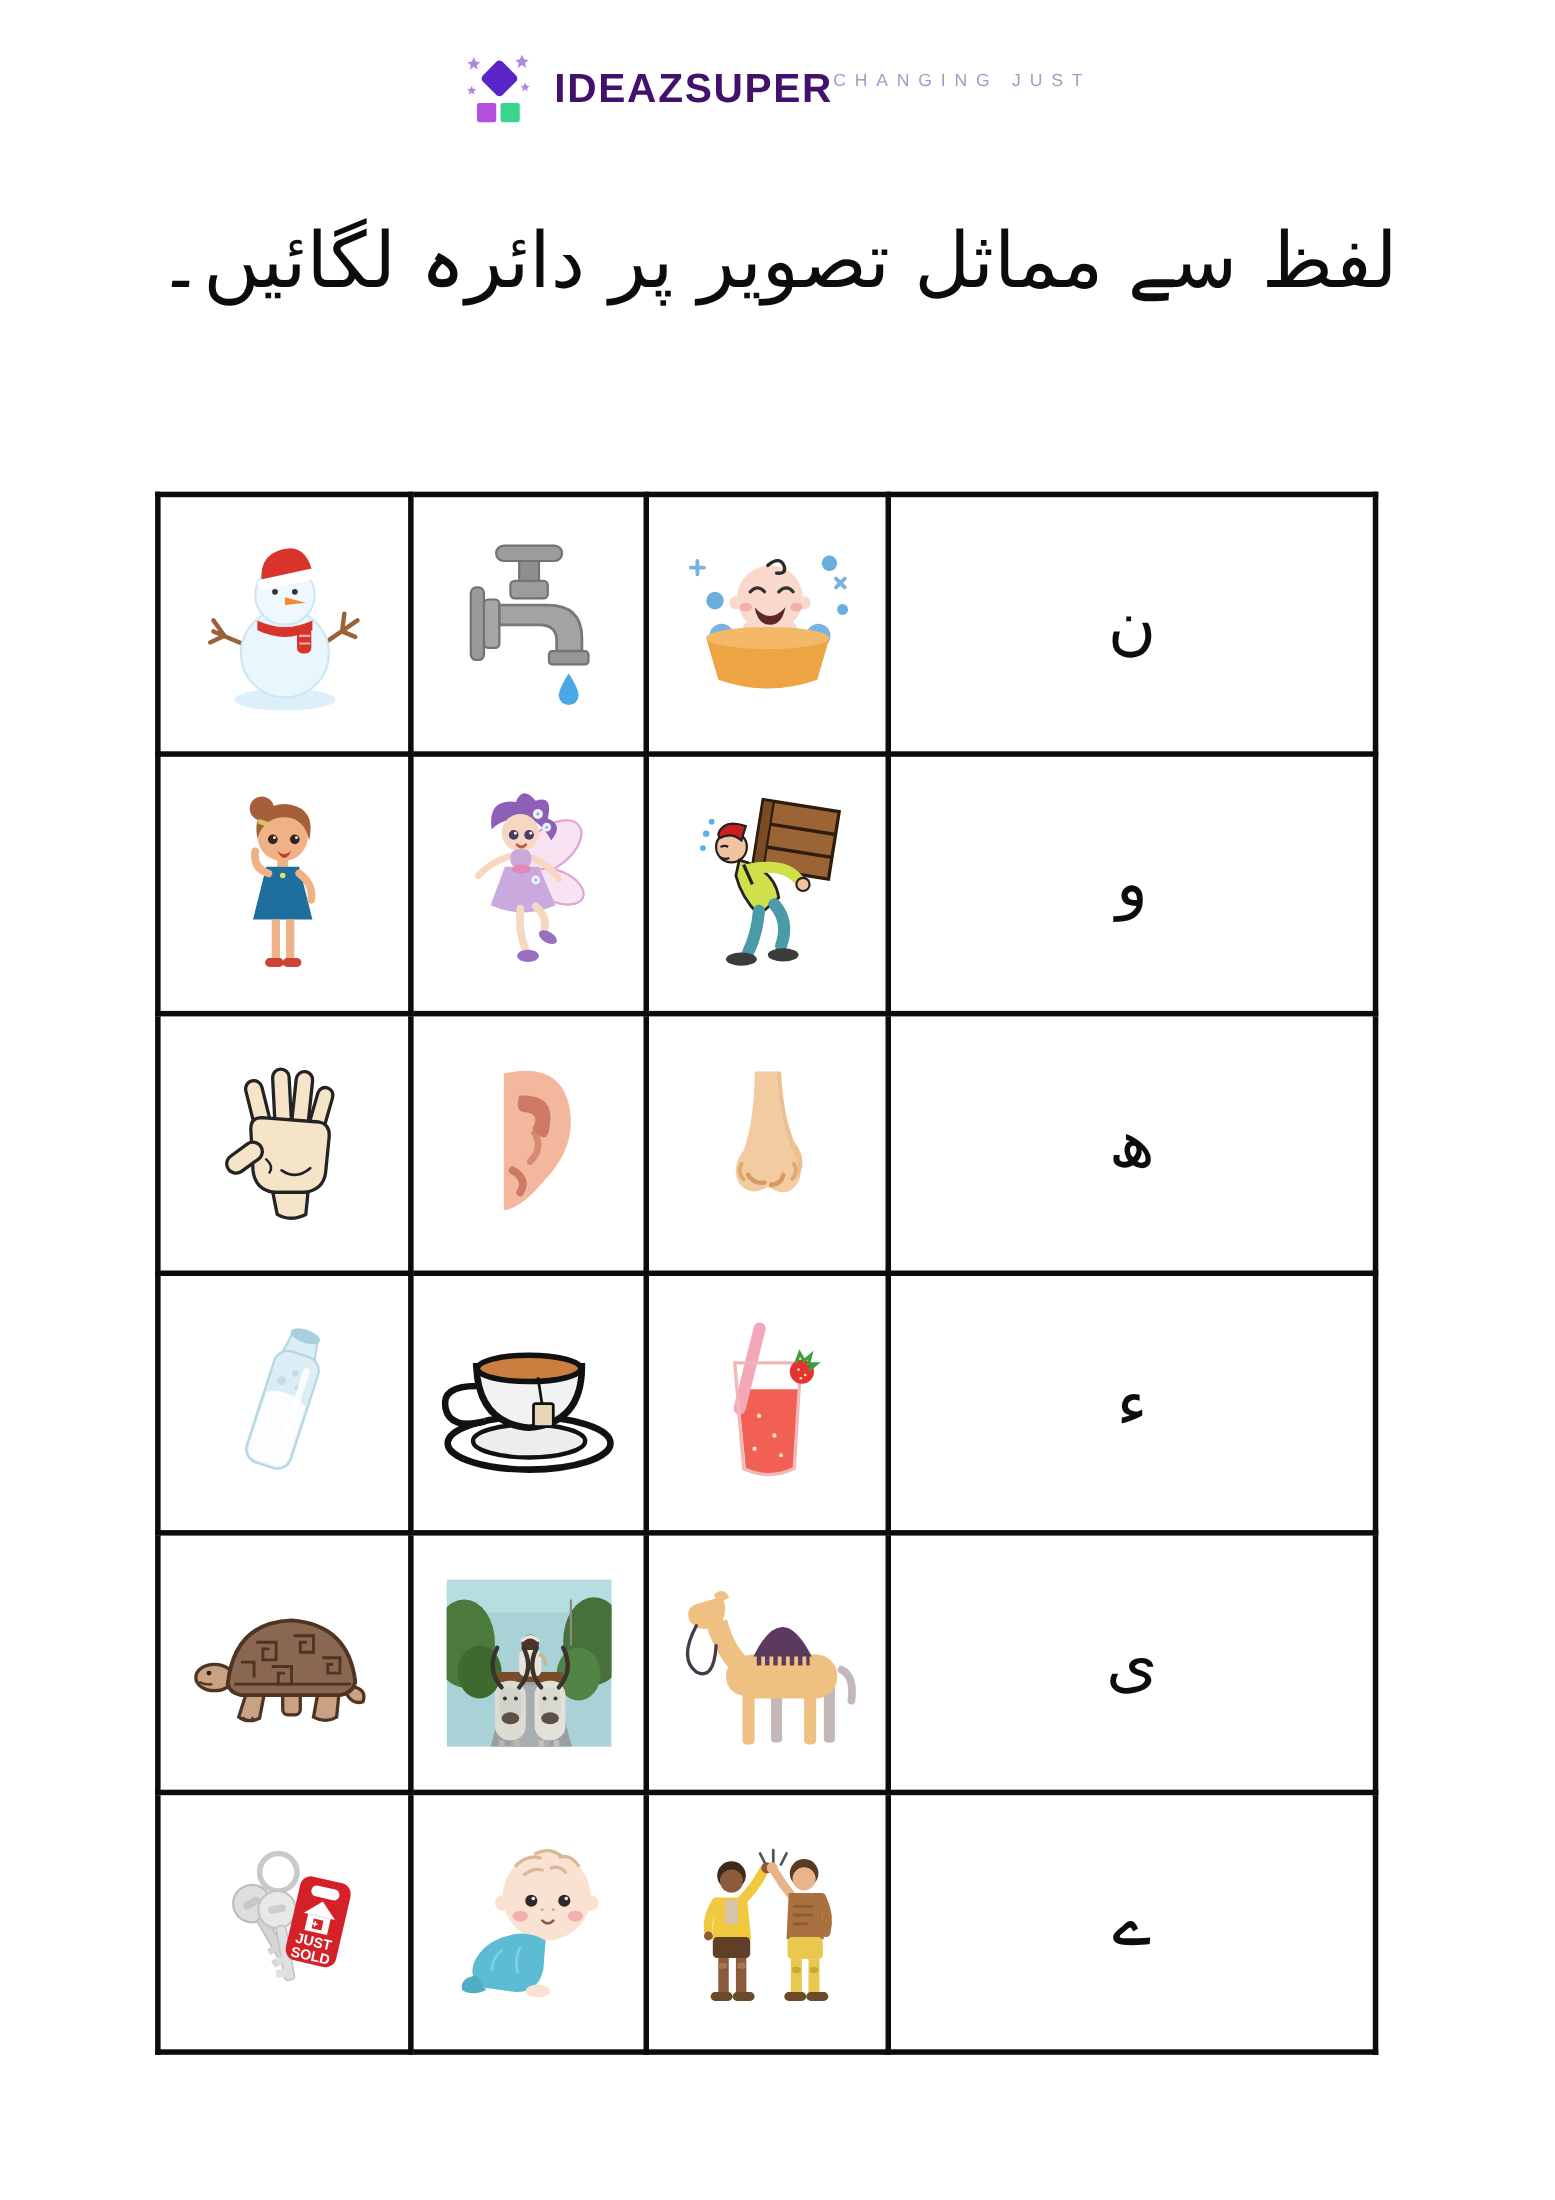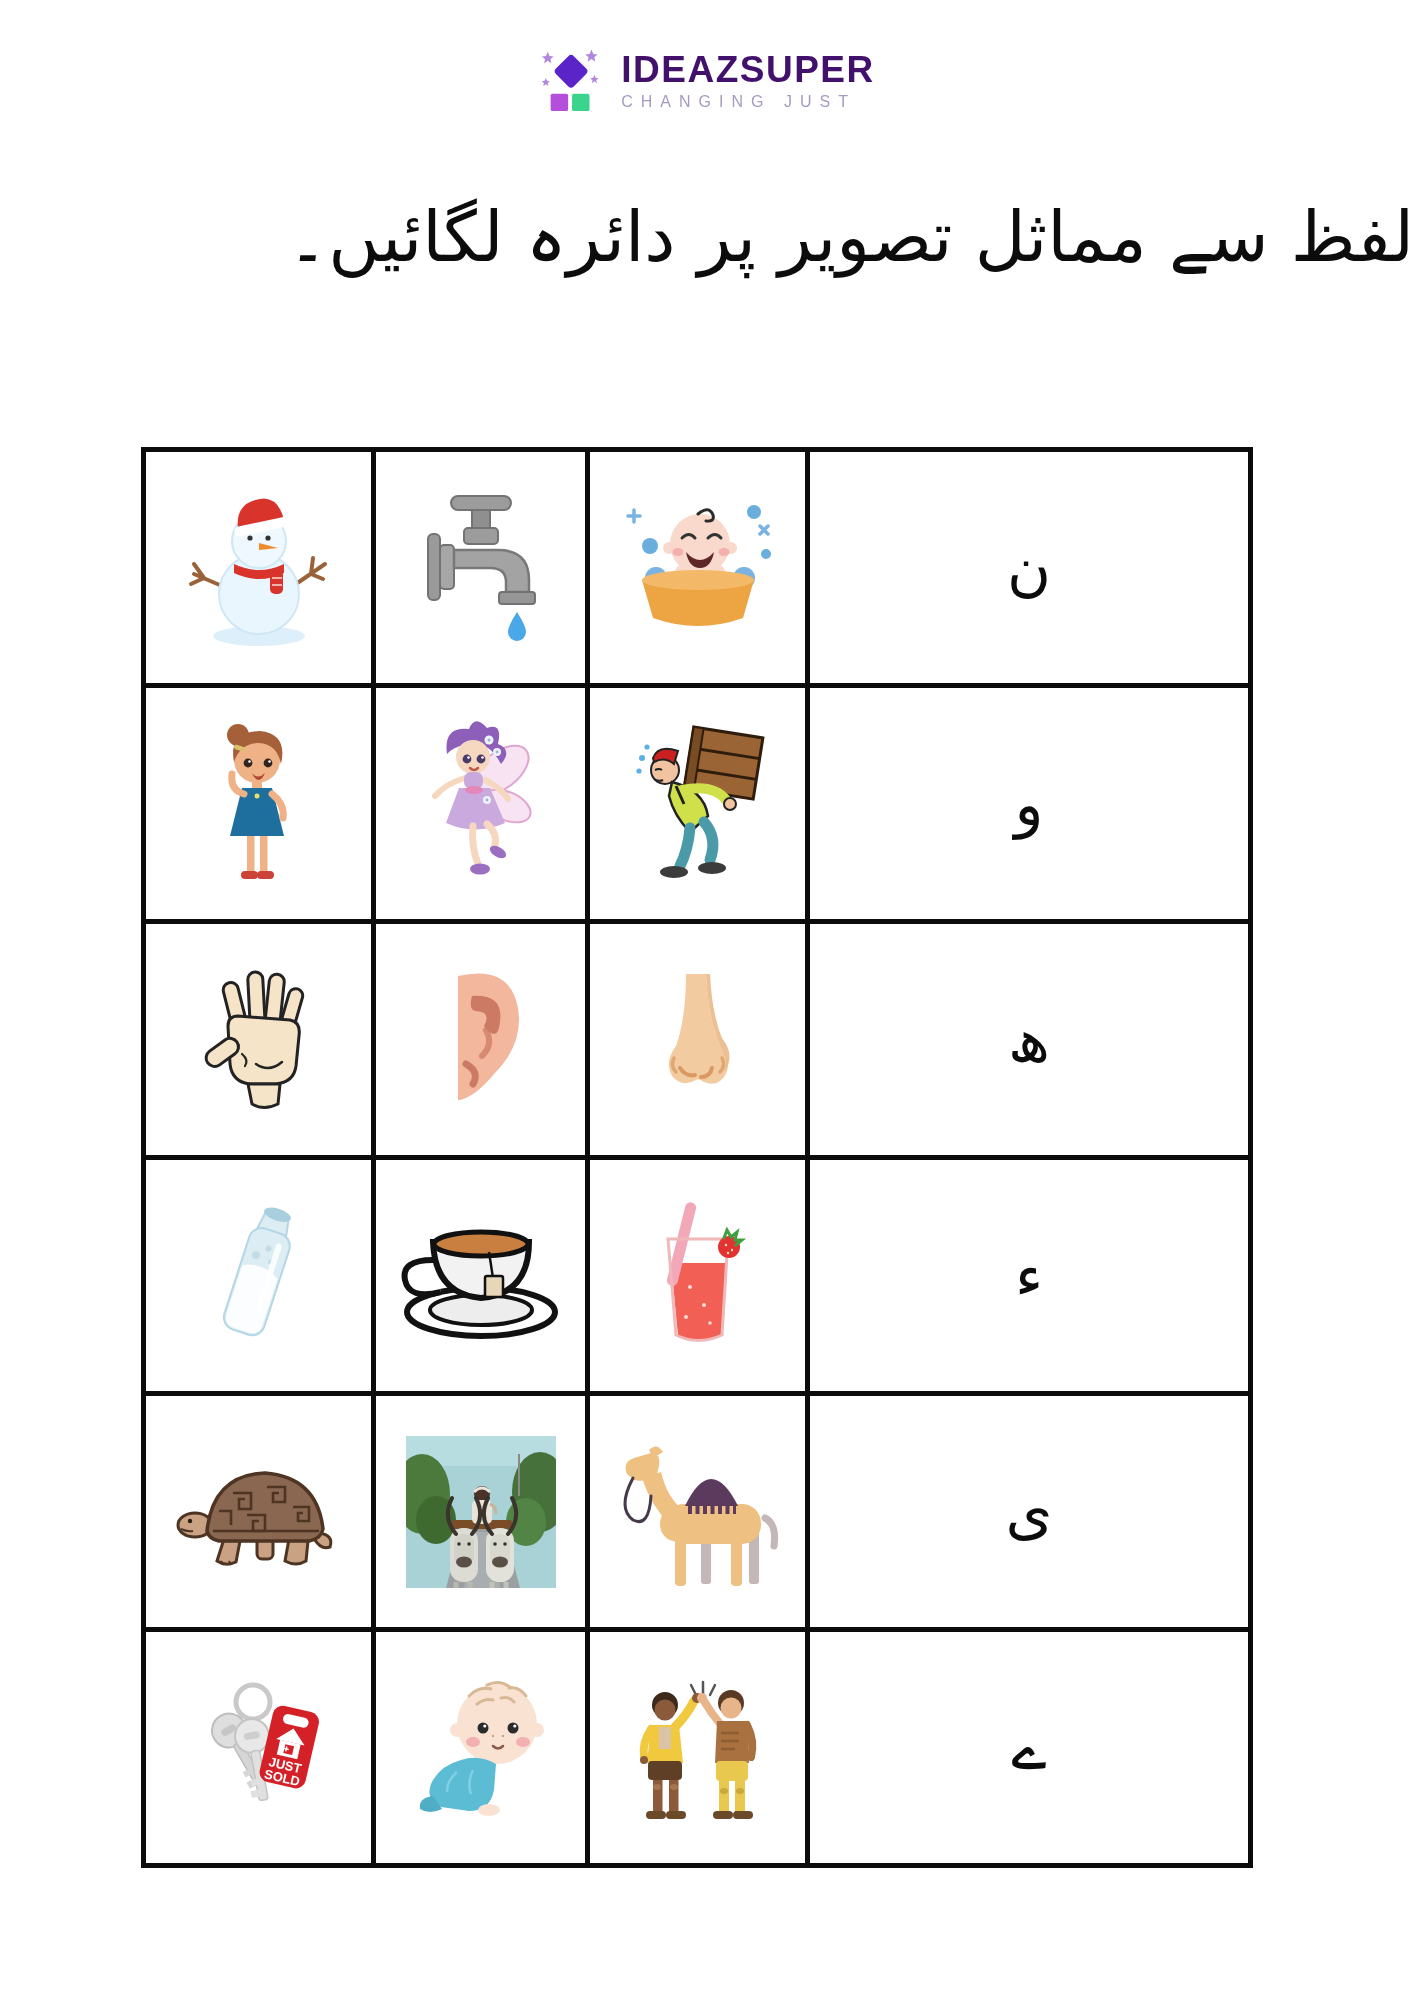--- a/index.html
+++ b/index.html
@@ -5,32 +5,32 @@
   html,body{margin:0;padding:0;background:#ffffff;}
   .sheet{
     position:relative;width:1414px;height:2000px;background:#ffffff;
     font-family:"Liberation Sans",sans-serif;overflow:hidden;
   }
   
   .logo{
     position:absolute;top:48px;left:0;width:100%;
     display:flex;justify-content:center;align-items:center;gap:14px;
   }
-  .logo-text{display:flex;flex-direction:column;align-items:flex-start;}
+  .logo-text{display:flex;flex-direction:row;align-items:flex-start;}
   .logo-title{
     font-size:37px;font-weight:800;letter-spacing:1.5px;color:#41116b;
     line-height:1.05;font-family:"Liberation Sans",sans-serif;
   }
   .logo-subtitle{
     font-size:16px;font-weight:500;letter-spacing:8px;color:#a79ac2;margin-top:3px;
   }
   
   .heading{
     position:absolute;top:185px;left:0;width:100%;
-    direction:rtl;
+    text-align:center;direction:rtl;
     font-family:"DejaVu Sans",sans-serif;
     font-size:70px;color:#0c0c0c;line-height:1.5;
   }
   
   table.ws{
     position:absolute;left:141px;top:447px;
     border-collapse:collapse;table-layout:fixed;
   }
   table.ws td{
     border:5px solid #0c0c0c;height:231px;padding:0;

